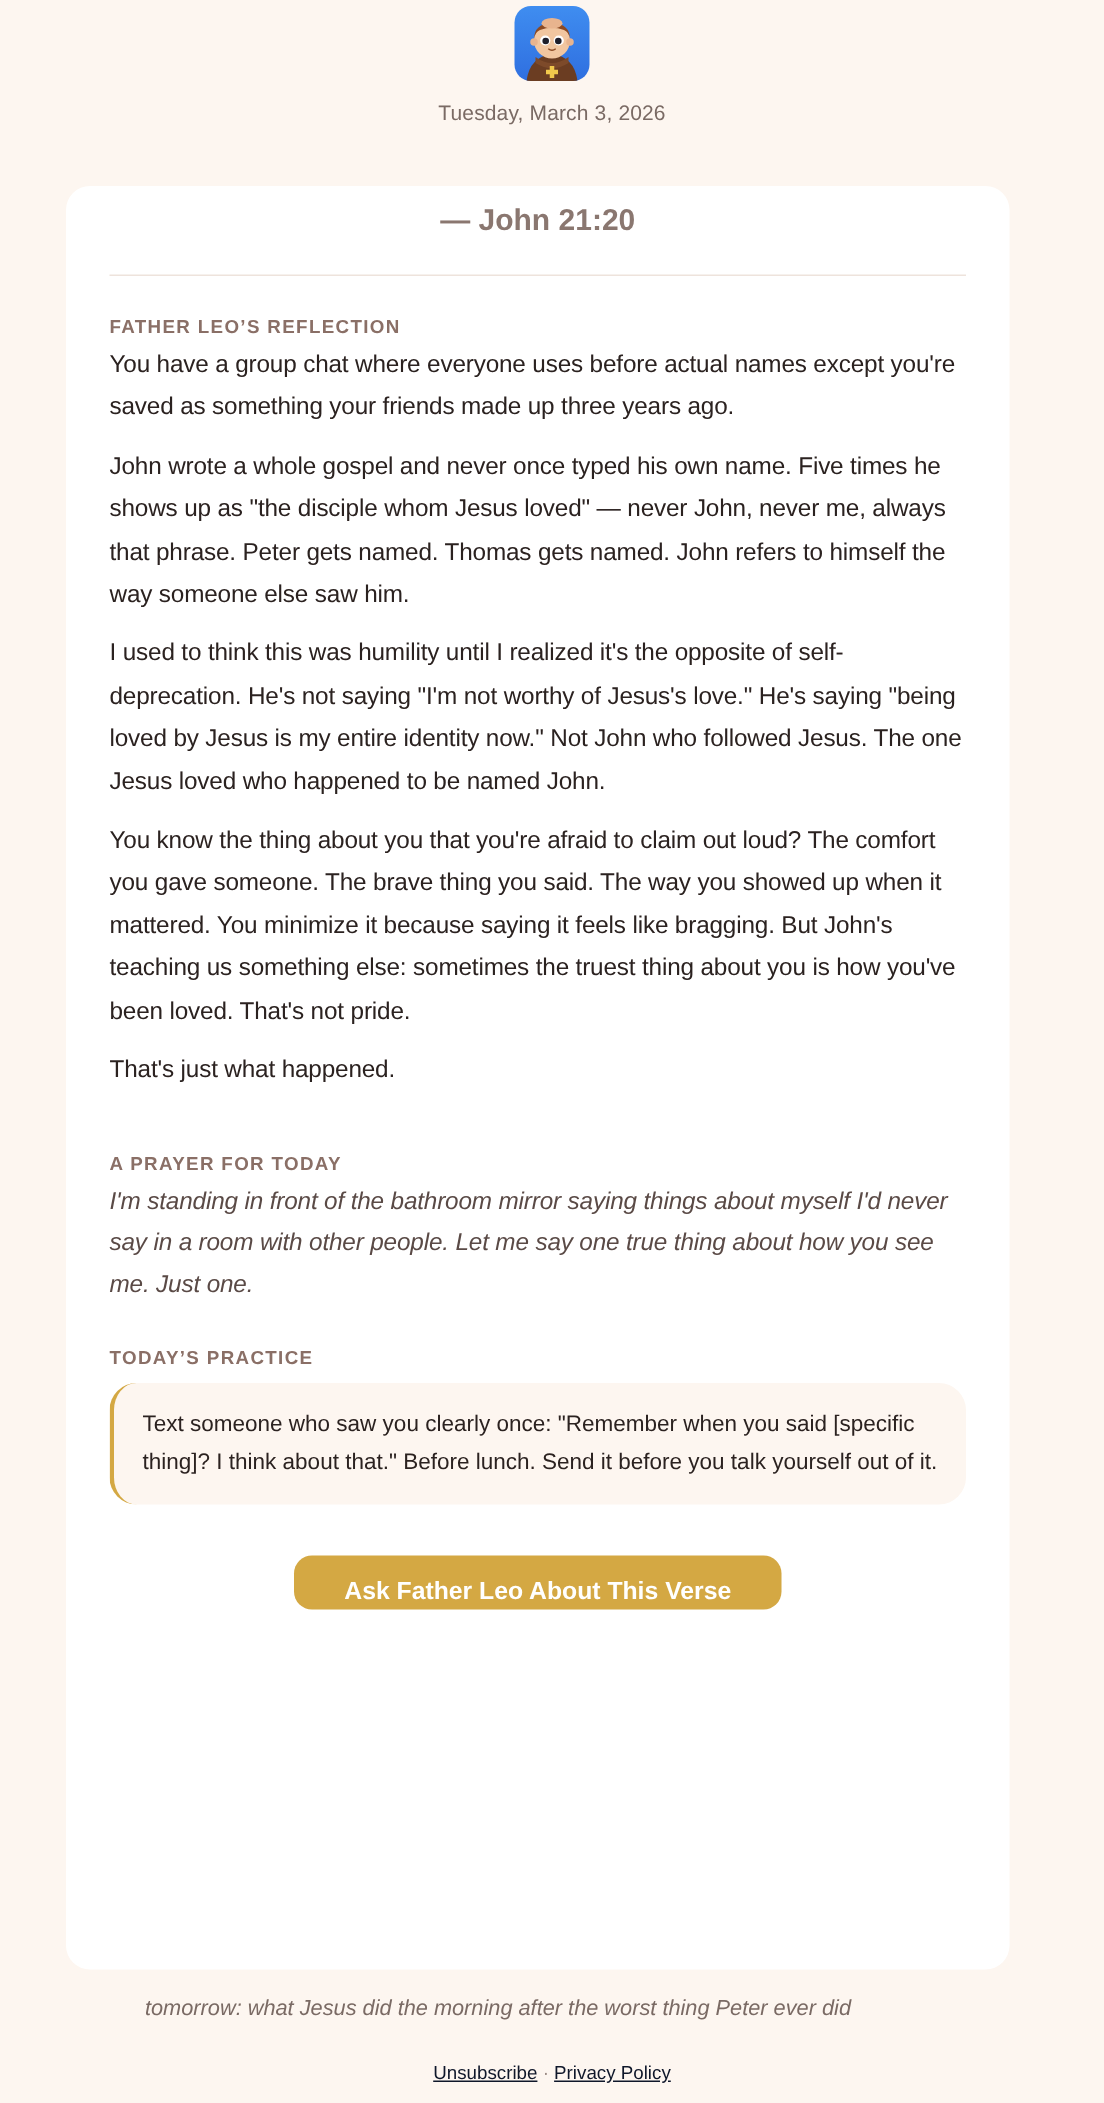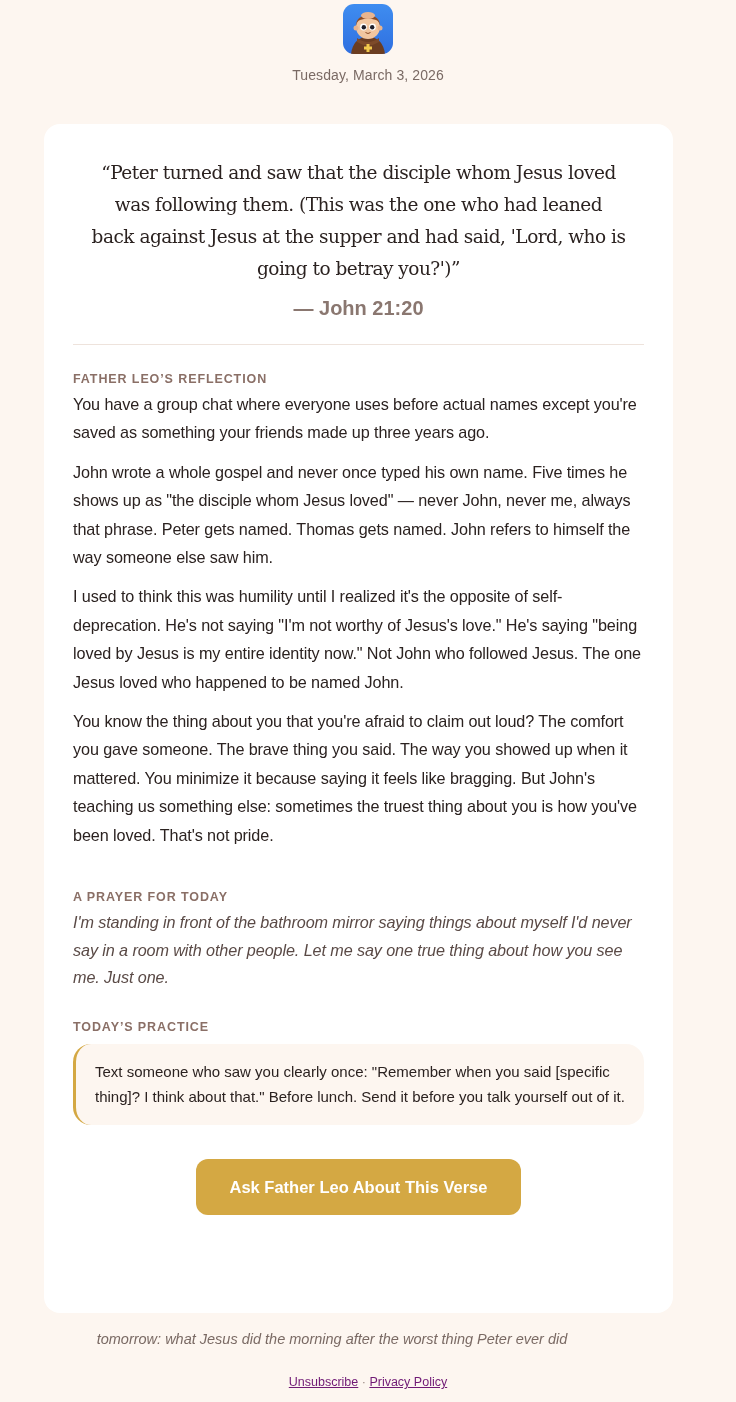--- a/index.html
+++ b/index.html
@@ -66,34 +66,34 @@
       border-left: 3px solid #d4a843;
       border-radius: 18px;
       padding: 15px 19px 16px 19px;
       font-size: 15px; line-height: 25px; color: #2b2220;
     }
     .cta-wrap { text-align: center; margin-top: 34px; }
     .cta {
       display: inline-block;
       background: #d4a843; color: #ffffff;
       font-size: 16.5px; font-weight: bold;
-      width: 325px; height: 56px; line-height: 48px;
+      width: 325px; height: 36px; line-height: 48px;
       border-radius: 12px; border: none;
       font-family: "Liberation Sans", sans-serif;
     }
     .teaser {
       position: absolute; left: 0; width: 664px; top: 1331px;
       text-align: center; font-style: italic;
       font-size: 14.5px; color: #7a6a64;
     }
     .footer-links {
       position: absolute; left: 0; width: 736px; top: 1375px;
       text-align: center; font-size: 12.5px; color: #9a8a84;
     }
-    .footer-links a { color: #701a75; text-decoration: underline; }
+    .footer-links a { color: #0f172a; text-decoration: underline; }
   </style>
 </head>
 <body>
 
 <div class="header">
   <div class="logo">
     <svg width="50" height="50" viewBox="0 0 50 50">
 
       <path d="M8 50 Q10 34 25 32 Q40 34 42 50 Z" fill="#6b3d22"></path>
       <path d="M14 34 Q25 42 36 34 L36 38 Q25 45 14 38 Z" fill="#7d4a2a"></path>
@@ -115,31 +115,31 @@
       <circle cx="29.2" cy="23.3" r="2.2" fill="#1e1e2a"></circle>
 
       <path d="M22.5 28.5 Q25 30.5 27.5 28.5" stroke="#8b4a24" stroke-width="1" fill="none"></path>
     </svg>
   </div>
   <div class="date">Tuesday, March 3, 2026</div>
 </div>
 
 <div class="card">
 
-  <div class="verse">“Peter turned and saw that the disciple whom Jesus loved was following them. (This was the one who had leaned back against Jesus at the supper and had said, 'Lord, who is going to betray you?')”</div>
   <div class="ref">— John 21:20</div>
 
   <hr class="divider">
 
   <div class="section-label reflection-label">Father Leo’s Reflection</div>
   <div class="reflection-body">
     <p class="para">You have a group chat where everyone uses before actual names except you're saved as something your friends made up three years ago.</p>
     <p class="para">John wrote a whole gospel and never once typed his own name. Five times he shows up as "the disciple whom Jesus loved" — never John, never me, always that phrase. Peter gets named. Thomas gets named. John refers to himself the way someone else saw him.</p>
     <p class="para">I used to think this was humility until I realized it's the opposite of self-deprecation. He's not saying "I'm not worthy of Jesus's love." He's saying "being loved by Jesus is my entire identity now." Not John who followed Jesus. The one Jesus loved who happened to be named John.</p>
     <p class="para">You know the thing about you that you're afraid to claim out loud? The comfort you gave someone. The brave thing you said. The way you showed up when it mattered. You minimize it because saying it feels like bragging. But John's teaching us something else: sometimes the truest thing about you is how you've been loved. That's not pride.</p>
+    <p class="para">That's just what happened.</p>
   </div>
 
   <div class="section-label prayer-label">A Prayer for Today</div>
   <p class="prayer">I'm standing in front of the bathroom mirror saying things about myself I'd never say in a room with other people. Let me say one true thing about how you see me. Just one.</p>
 
   <div class="section-label practice-label">Today’s Practice</div>
   <div class="practice-box">Text someone who saw you clearly once: "Remember when you said [specific thing]? I think about that." Before lunch. Send it before you talk yourself out of it.</div>
 
   <div class="cta-wrap">
     <button class="cta">Ask Father Leo About This Verse</button>

